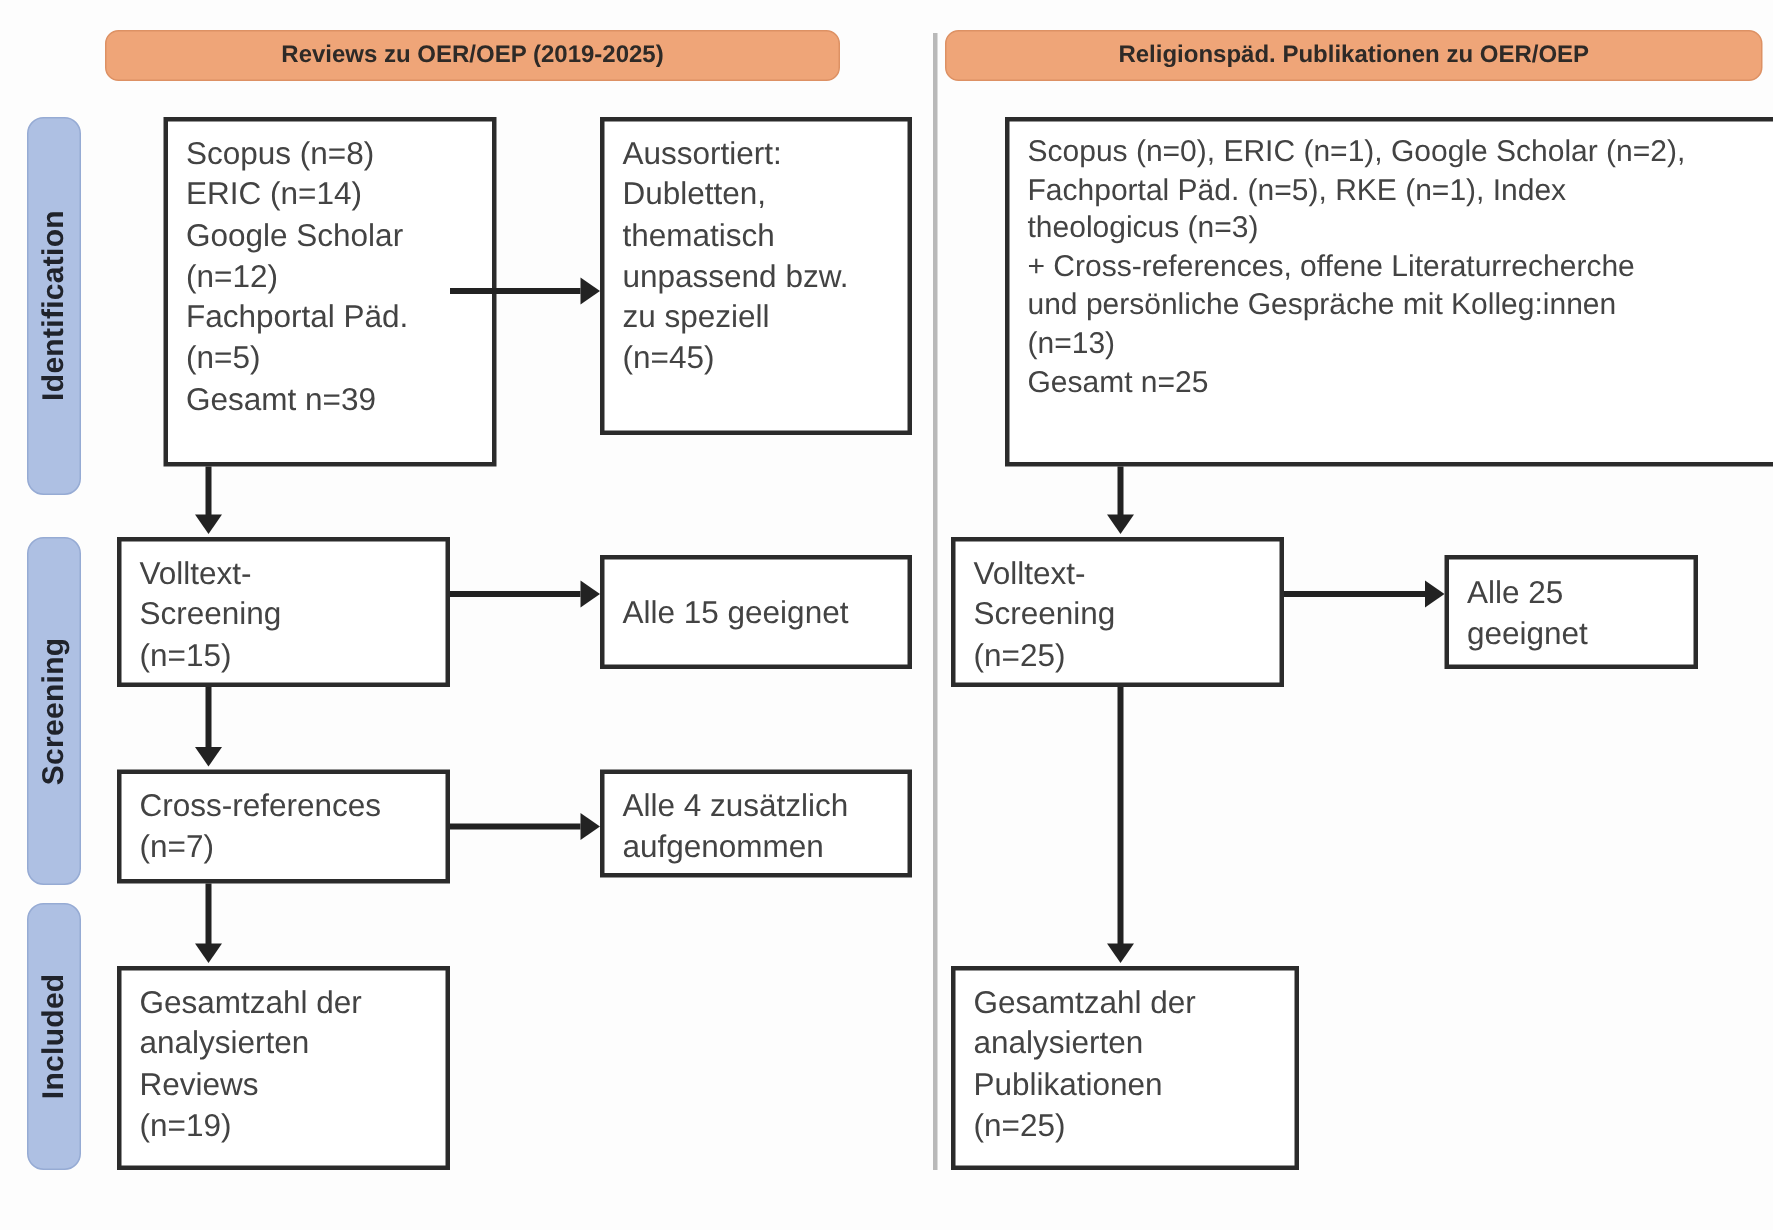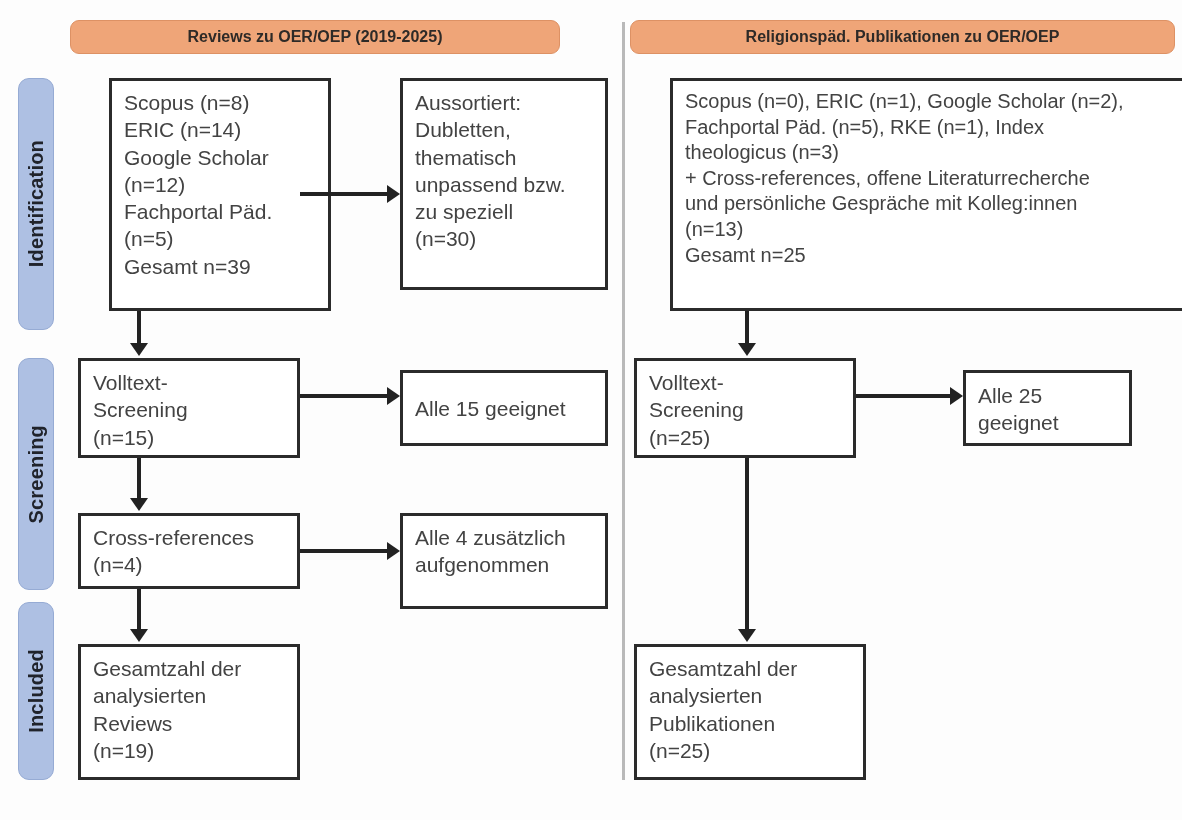--- a/index.html
+++ b/index.html
@@ -133,21 +133,21 @@
 (n=12)
 Fachportal Päd.
 (n=5)
 Gesamt n=39</div>
 
   <div class="box" style="left:400px; top:78px; width:208px; height:212px;">Aussortiert:
 Dubletten,
 thematisch
 unpassend bzw.
 zu speziell
-(n=30)</div>
+(n=45)</div>
 
   <div class="hline" style="left:300px; top:192px; width:32px;"></div>
   <div class="vline" style="left:300px; top:192px; height:0px;"></div>
   <div class="hline" style="left:300px; top:192px; width:87px;"></div>
   <div class="arrow-right" style="left:387px; top:185px;"></div>
 
   <div class="vline" style="left:137px; top:311px; height:34px;"></div>
   <div class="arrow-down" style="left:130px; top:343px;"></div>
 
   <div class="box" style="left:78px; top:358px; width:222px; height:100px;">Volltext-
@@ -156,23 +156,23 @@
 
   <div class="box center-v" style="left:400px; top:358px; width:208px; height:76px;">Alle 15 geeignet</div>
 
   <div class="hline" style="left:300px; top:394px; width:87px;"></div>
   <div class="arrow-right" style="left:387px; top:387px;"></div>
 
   <div class="vline" style="left:137px; top:458px; height:42px;"></div>
   <div class="arrow-down" style="left:130px; top:498px;"></div>
 
   <div class="box" style="left:78px; top:513px; width:222px; height:76px;">Cross-references
-(n=4)</div>
-
-  <div class="box" style="left:400px; top:513px; width:208px; height:96px;">Alle 4 zusätzlich
+(n=7)</div>
+
+  <div class="box" style="left:400px; top:513px; width:208px; height:72px;">Alle 4 zusätzlich
 aufgenommen</div>
 
   <div class="hline" style="left:300px; top:549px; width:87px;"></div>
   <div class="arrow-right" style="left:387px; top:542px;"></div>
 
   <div class="vline" style="left:137px; top:589px; height:42px;"></div>
   <div class="arrow-down" style="left:130px; top:629px;"></div>
 
   <div class="box" style="left:78px; top:644px; width:222px; height:136px;">Gesamtzahl der
 analysierten

